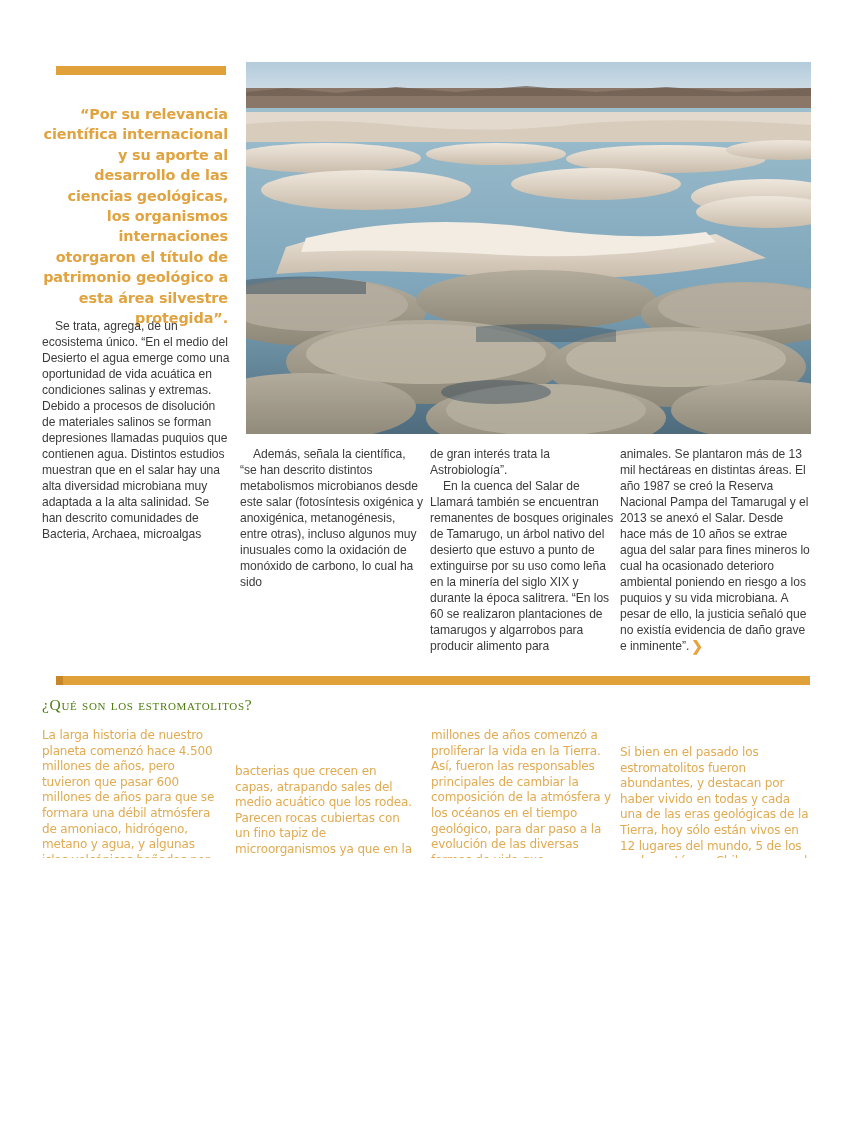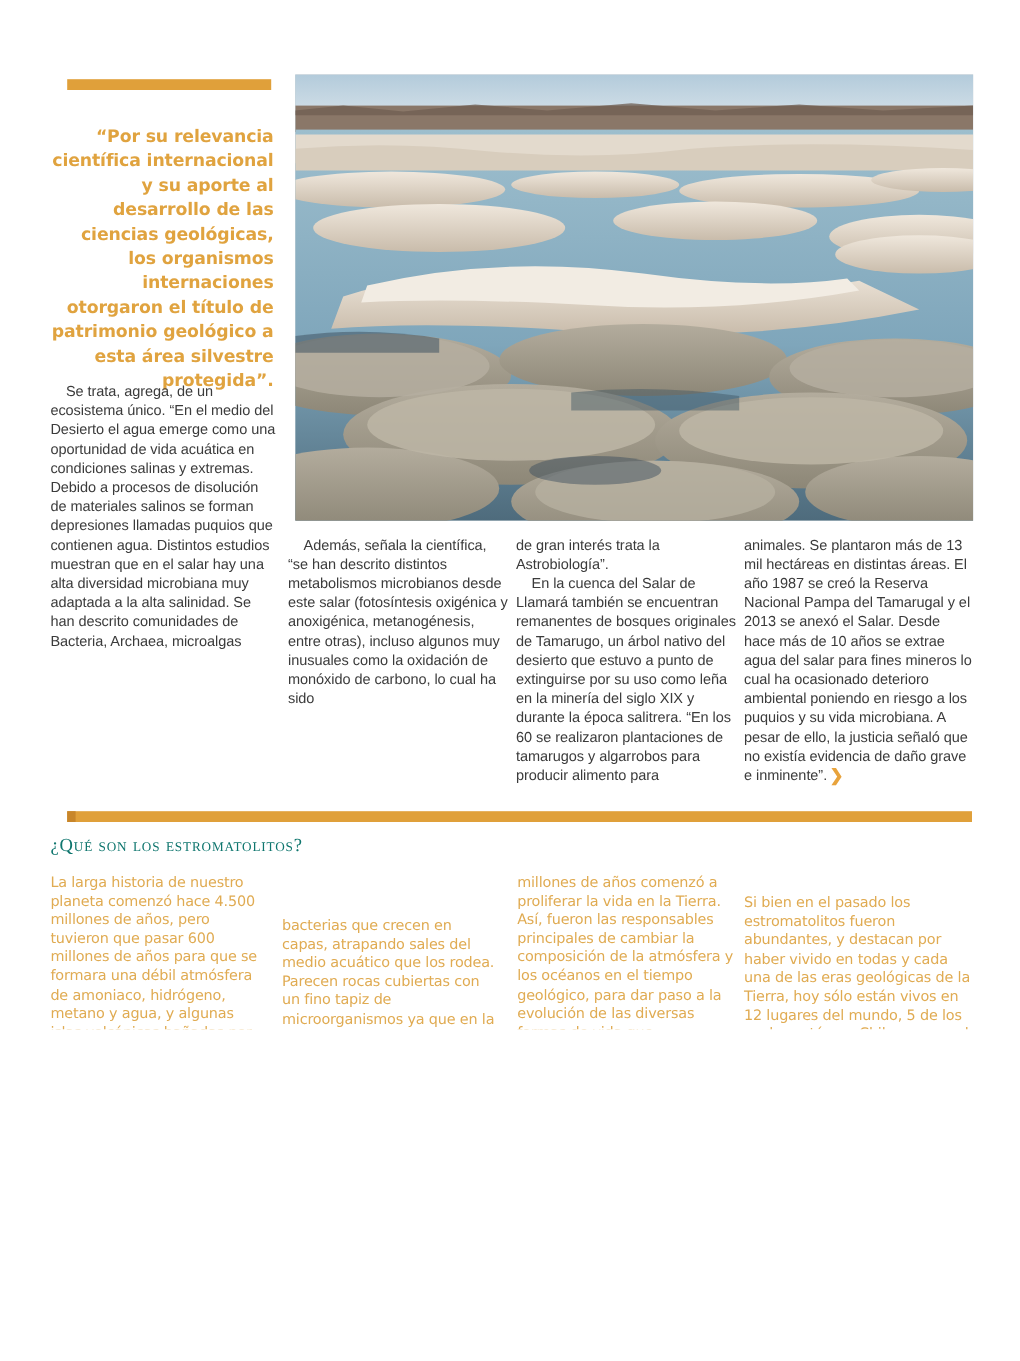--- a/index.html
+++ b/index.html
@@ -95,21 +95,21 @@
     left: 0; top: 0;
     width: 7px; height: 9px;
     background: #c8862a;
   }
 
   
   .section-head {
     position: absolute;
     left: 42px;
     top: 696px;
-    color: #0f766e;
+    color: #4d7c0f;
     font-family: "Liberation Serif", serif;
     font-size: 15.5px;
     font-variant: small-caps;
     letter-spacing: 0.7px;
     white-space: nowrap;
   }
 
   
   .side-col {
     position: absolute;

